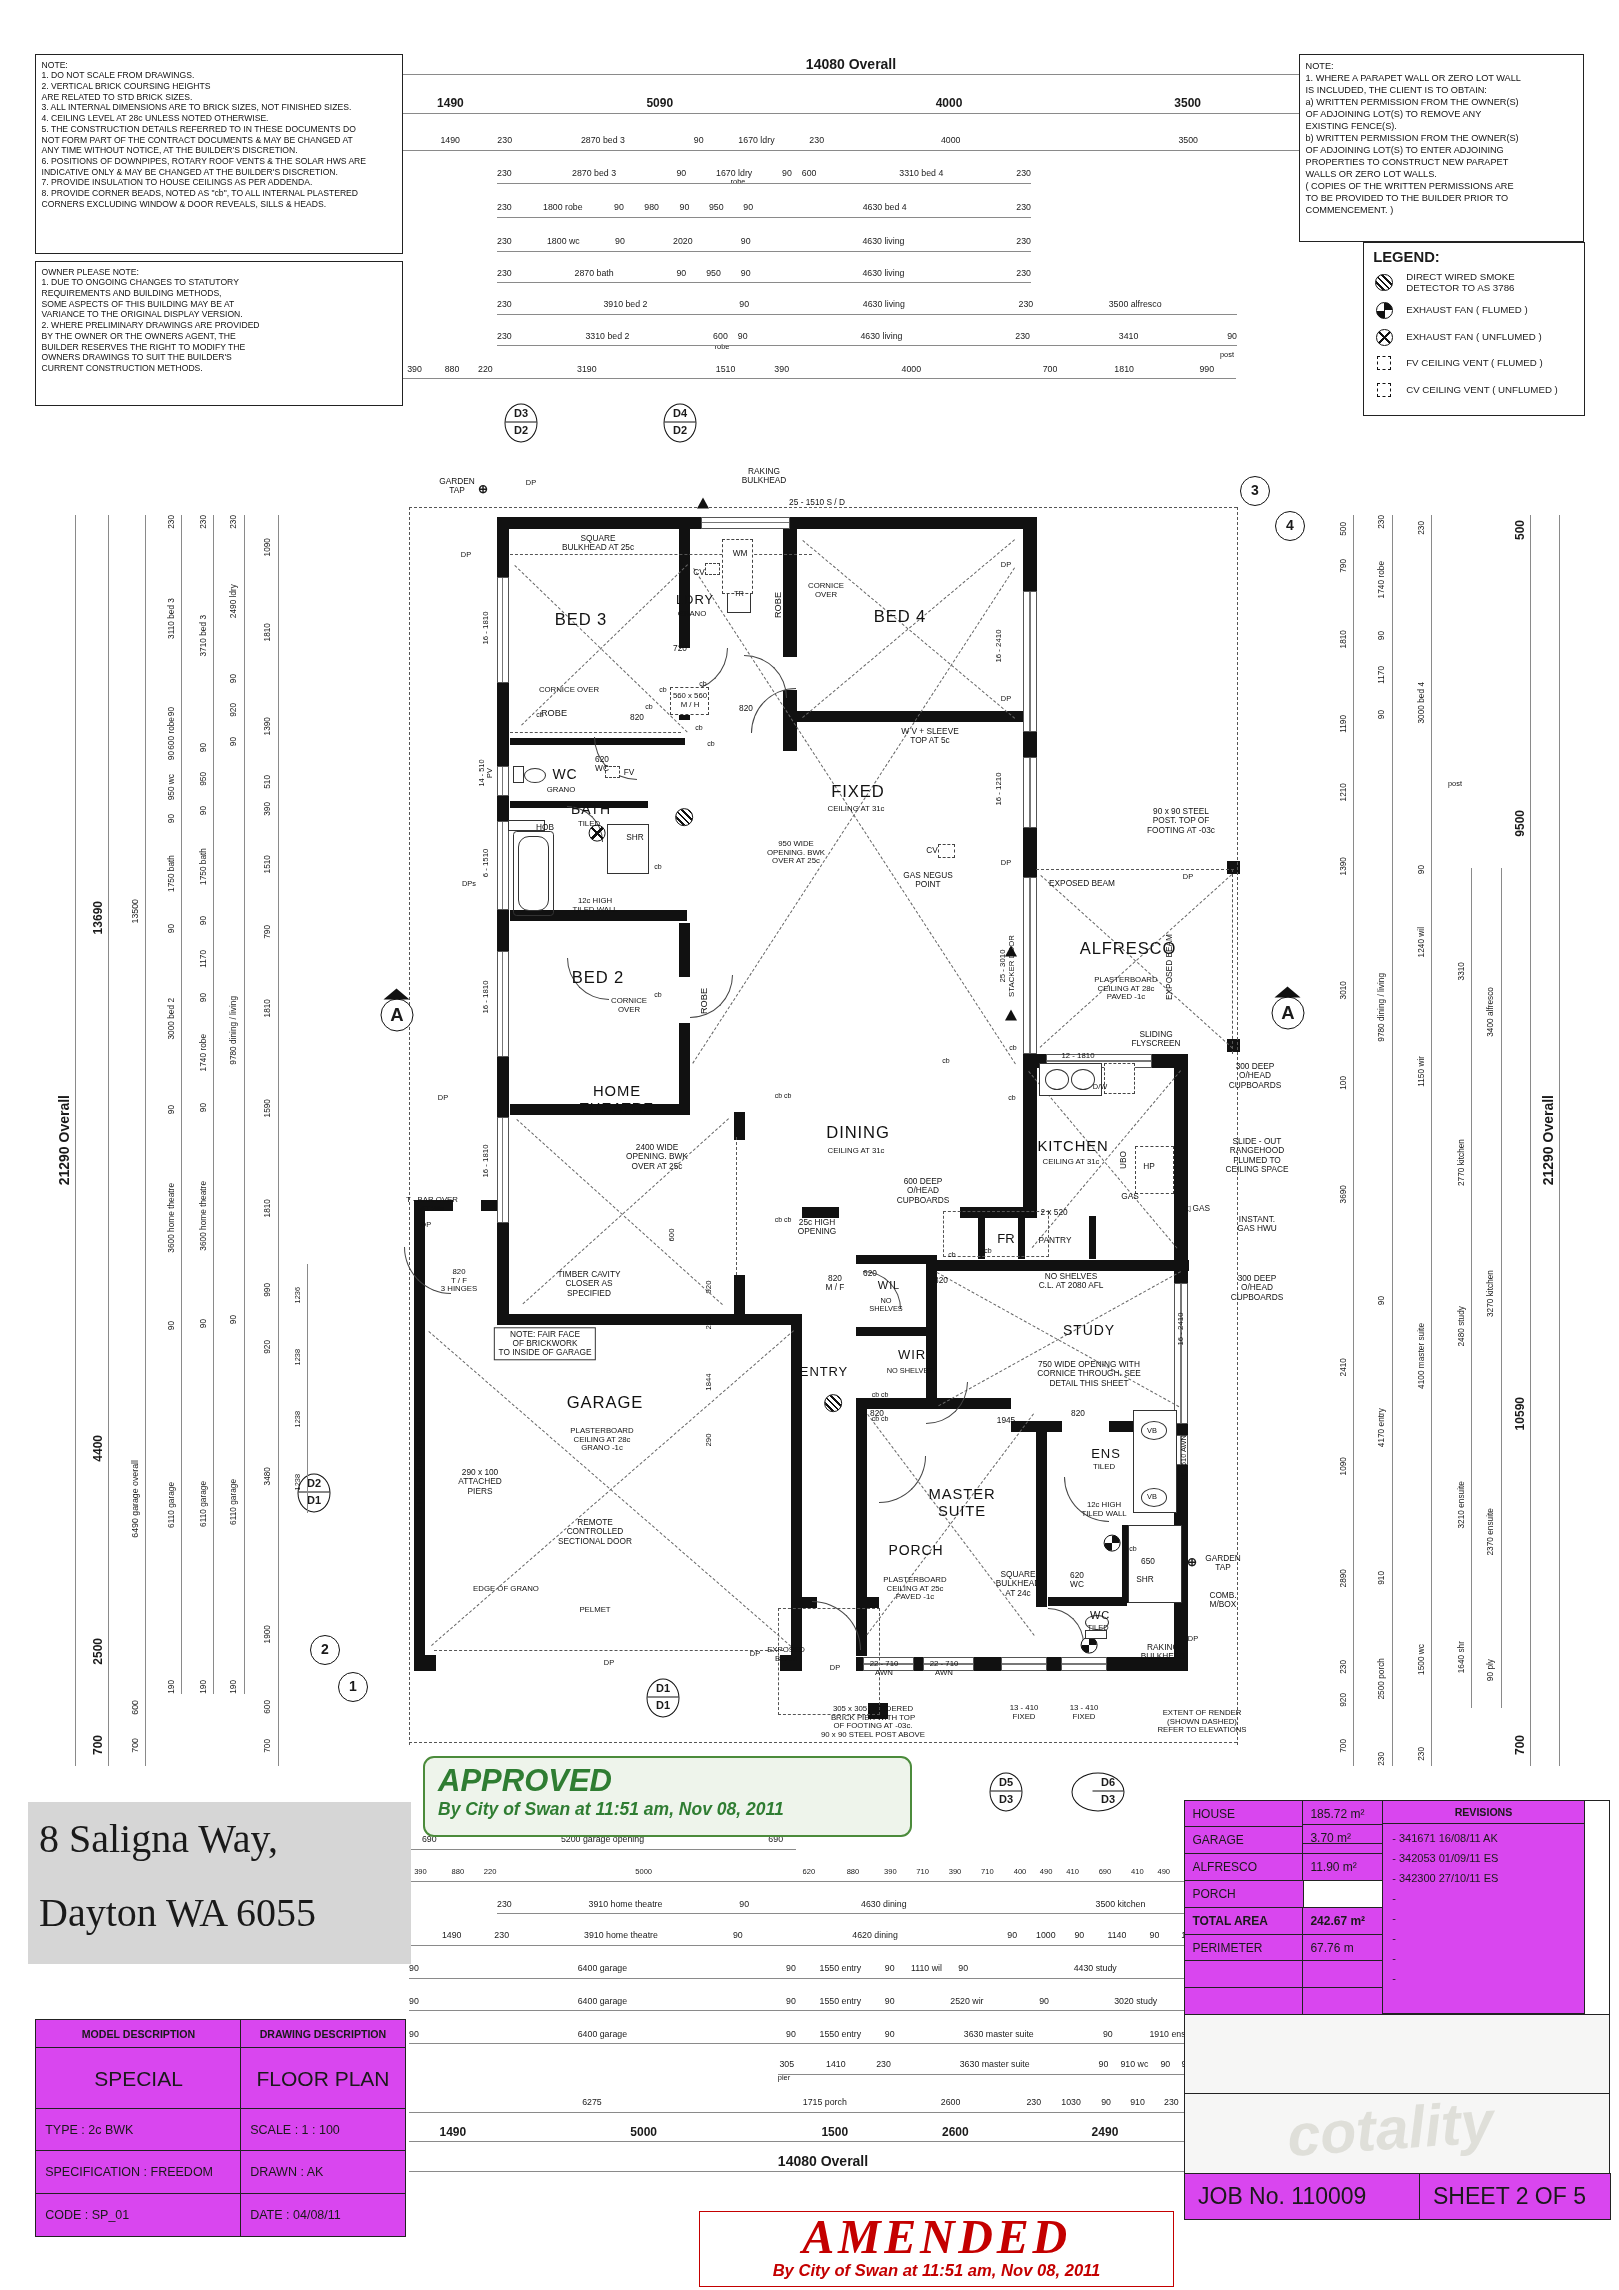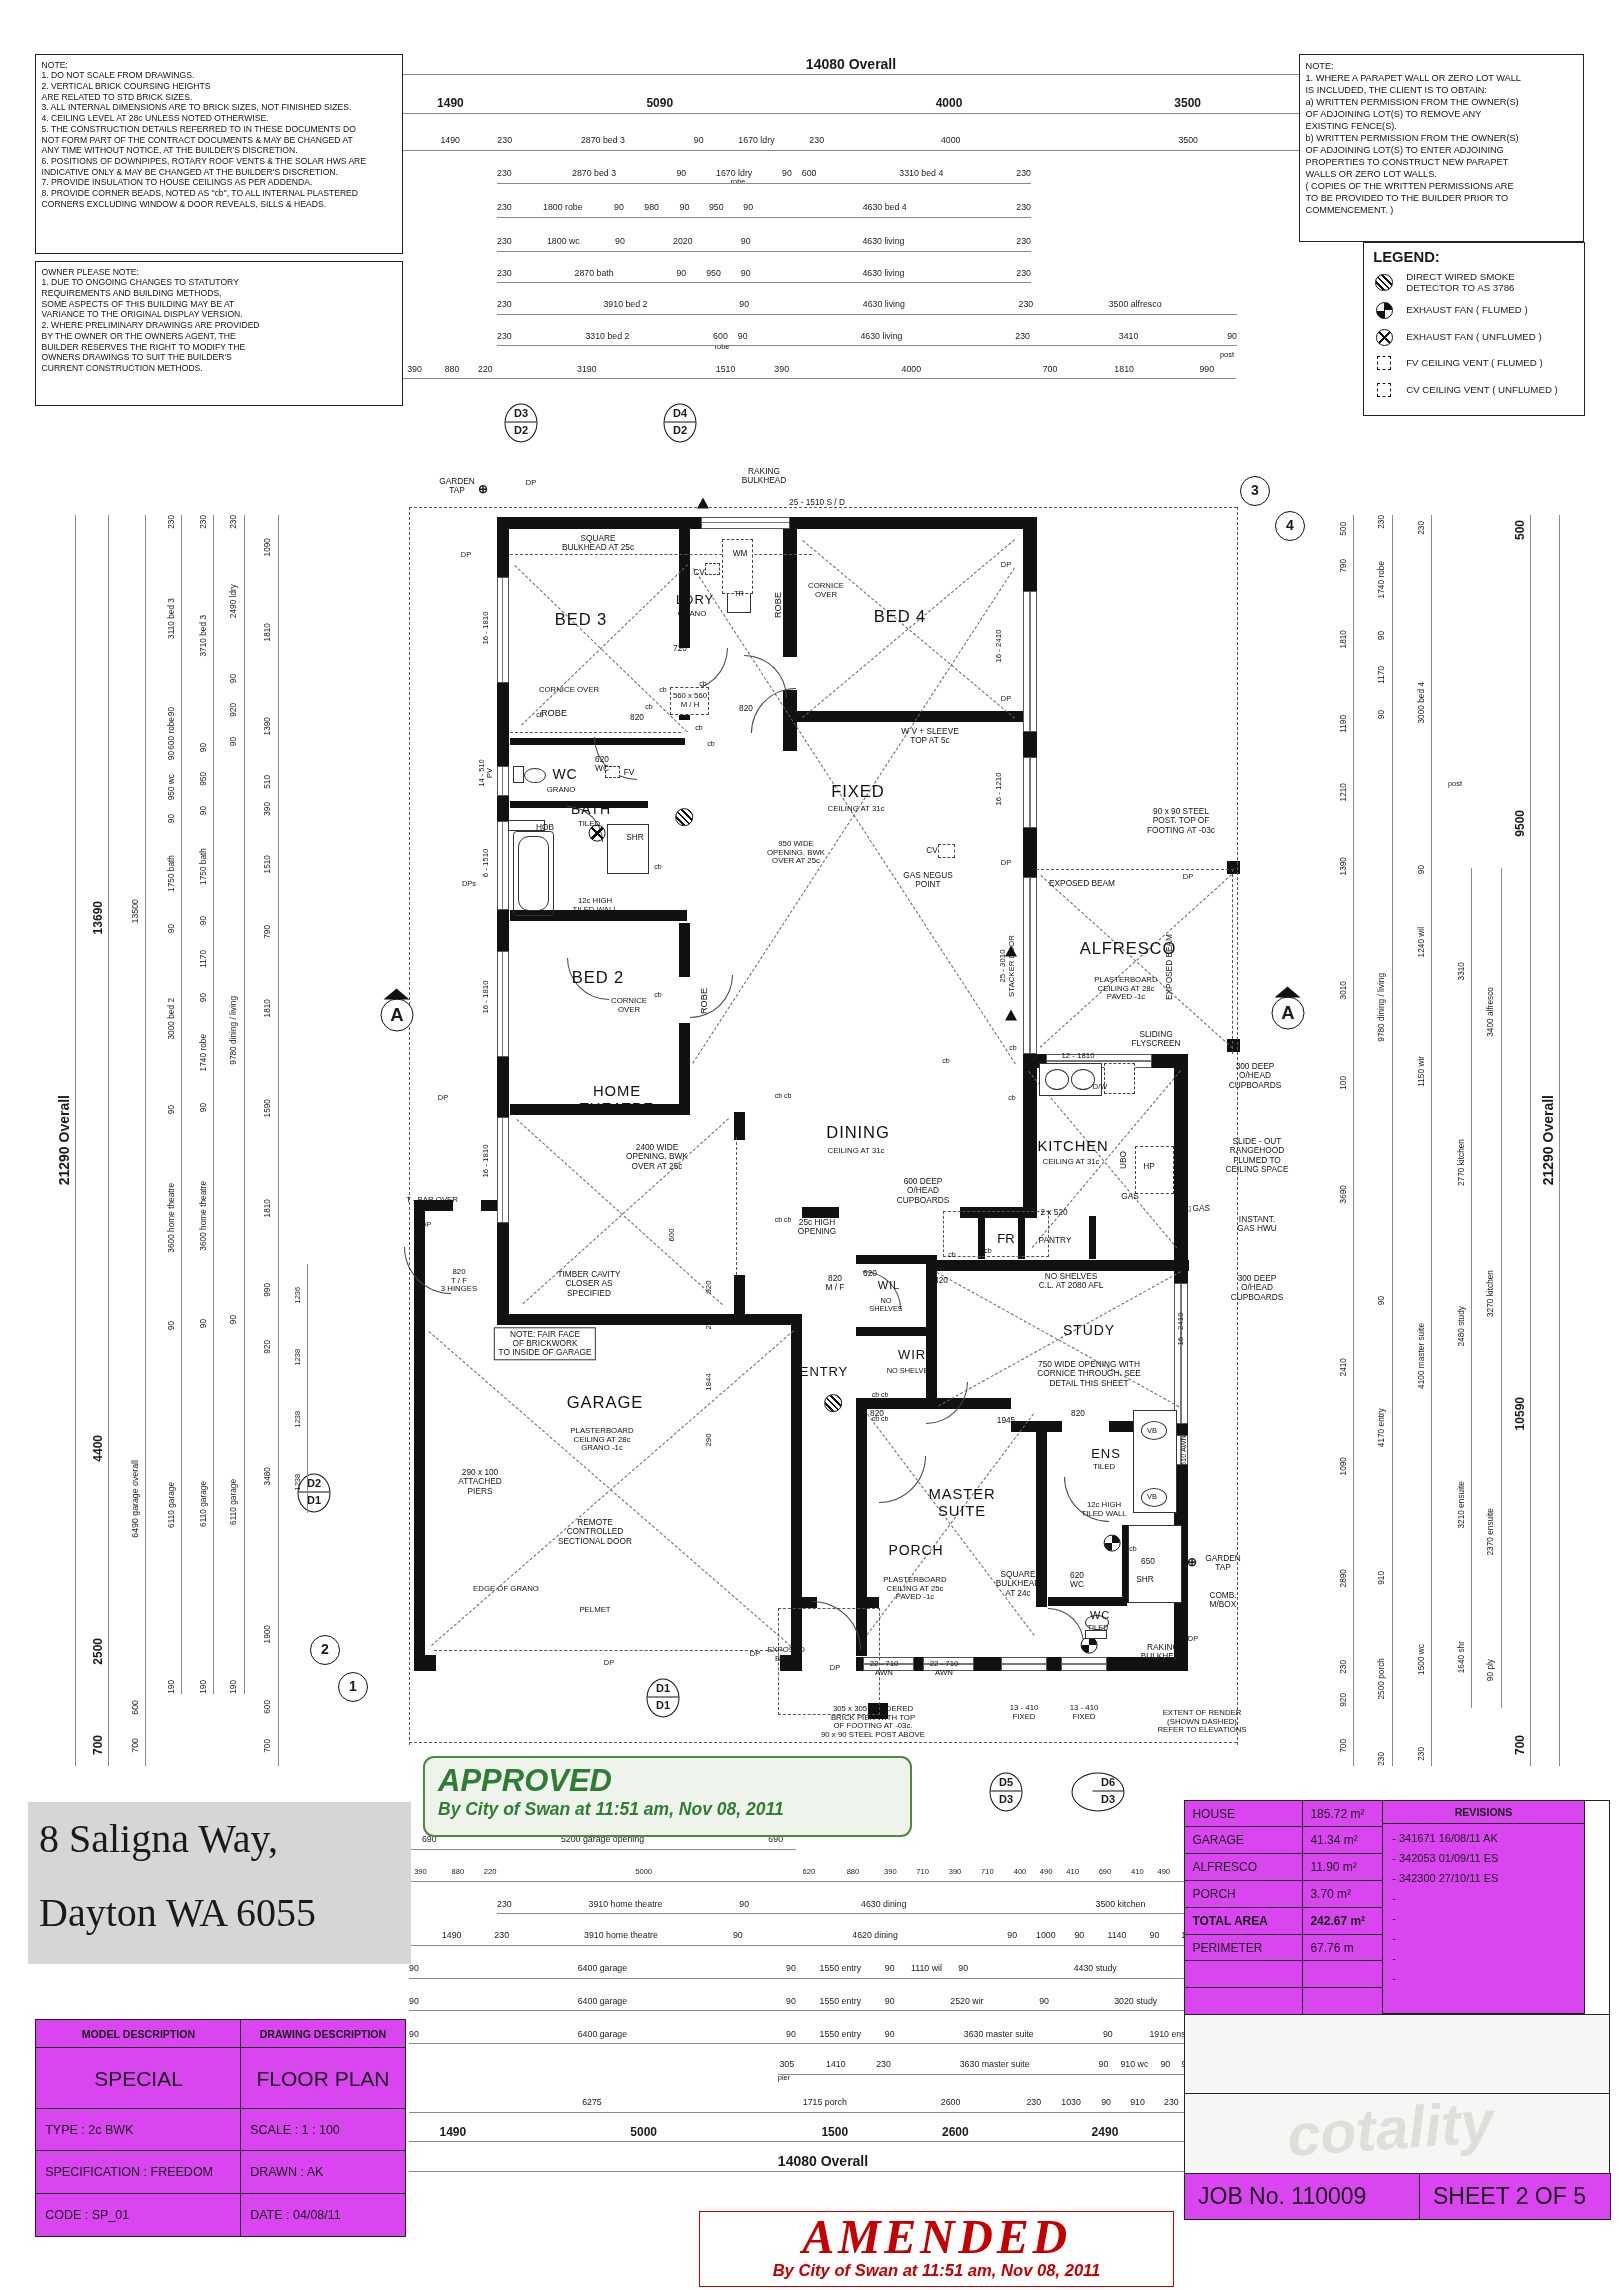--- a/index.html
+++ b/index.html
@@ -1228,21 +1228,21 @@
 
   <div class="frame" style="left:1184px;top:1800px;width:426px;height:420px;"></div>
   <div id="areas">
       <div class="tb-cell ar-lbl" style="left: 1184px; top: 1800px; width: 120px; height: 28px; line-height: 26px;">HOUSE</div>
       <div class="tb-cell ar-val" style="left: 1302px; top: 1800px; width: 81px; height: 28px; line-height: 26px;">185.72 m²</div>
       <div class="tb-cell ar-lbl" style="left: 1184px; top: 1826px; width: 120px; height: 28px; line-height: 26px;">GARAGE</div>
       <div class="tb-cell ar-val" style="left: 1302px; top: 1826px; width: 81px; height: 28px; line-height: 26px;">41.34 m²</div>
       <div class="tb-cell ar-lbl" style="left: 1184px; top: 1853px; width: 120px; height: 28px; line-height: 26px;">ALFRESCO</div>
       <div class="tb-cell ar-val" style="left: 1302px; top: 1853px; width: 81px; height: 28px; line-height: 26px;">11.90 m²</div>
       <div class="tb-cell ar-lbl" style="left: 1184px; top: 1880px; width: 120px; height: 28px; line-height: 26px;">PORCH</div>
-      <div class="tb-cell ar-val" style="left: 1302px; top: 1880px; width: 81px; height: 32px; line-height: 26px;">3.70 m²</div>
+      <div class="tb-cell ar-val" style="left: 1302px; top: 1824px; width: 81px; height: 20px; line-height: 26px;">3.70 m²</div>
       <div class="tb-cell ar-lbl" style="left: 1184px; top: 1907px; width: 120px; height: 28px; line-height: 26px; font-weight: bold;">TOTAL AREA</div>
       <div class="tb-cell ar-val" style="left: 1302px; top: 1907px; width: 81px; height: 28px; line-height: 26px; font-weight: bold;">242.67 m²</div>
       <div class="tb-cell ar-lbl" style="left: 1184px; top: 1934px; width: 120px; height: 28px; line-height: 26px;">PERIMETER</div>
       <div class="tb-cell ar-val" style="left: 1302px; top: 1934px; width: 81px; height: 28px; line-height: 26px;">67.76 m</div>
       <div class="tb-cell ar-lbl" style="left: 1184px; top: 1960px; width: 120px; height: 28px; line-height: 26px;"></div>
       <div class="tb-cell ar-val" style="left: 1302px; top: 1960px; width: 81px; height: 28px; line-height: 26px;"></div>
       <div class="tb-cell ar-lbl" style="left: 1184px; top: 1987px; width: 120px; height: 28px; line-height: 26px;"></div>
       <div class="tb-cell ar-val" style="left: 1302px; top: 1987px; width: 81px; height: 28px; line-height: 26px;"></div>
     </div>
   <div class="tb-cell" style="left:1382px;top:1800px;width:203px;height:214px;">

